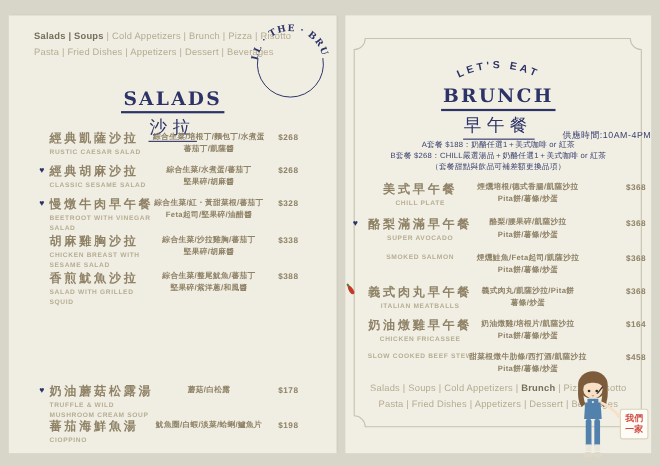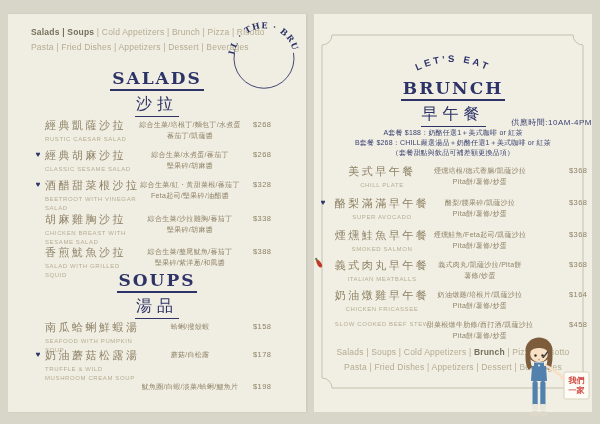--- a/index.html
+++ b/index.html
@@ -20,21 +20,21 @@
   .nav .nav-bold{color:#76705b;font-weight:bold;}
 
   
   .section-title{position:absolute;left:0;width:100%;text-align:center;color:#2d3367;}
   .title-en{display:inline-block;font-family:"DejaVu Serif",serif;font-weight:bold;
     font-size:17px;letter-spacing:2px;border-bottom:2px solid #2d3367;padding:0 2px 1px;}
   .title-zh{display:inline-block;font-family:"DejaVu Serif",serif;font-size:16px;
     letter-spacing:5px;border-bottom:1px solid #2d3367;padding:0 1px 1px;margin-top:3px;}
 
   
-  .row{position:absolute;left:0;width:100%;height:30px;}
+  .row{position:absolute;left:0;width:100%;height:30px;font-weight:bold;}
   .name{position:absolute;left:37px;width:96px;}
   .rrow .name{left:16px;width:104px;text-align:center;}
   .zh{font-family:"DejaVu Serif",serif;font-size:11px;letter-spacing:2.5px;color:#8f8266;white-space:nowrap;}
   .en{font-size:6px;letter-spacing:.6px;color:#b6ad92;margin-top:2px;line-height:1.5;}
   .desc{position:absolute;left:120px;width:124px;text-align:center;font-size:7px;
     color:#8f8266;line-height:1.55;letter-spacing:.3px;padding-top:2px;}
   .rrow .desc{left:100px;width:132px;}
   .price{position:absolute;left:245px;top:2px;font-size:7.5px;color:#8f8266;letter-spacing:.4px;}
   .rrow .price{left:239px;margin-left:16px;}
   .mark{position:absolute;left:24px;top:1px;width:12px;height:12px;}
@@ -64,21 +64,21 @@
   </div>
 
   <svg class="abs" style="left:218px;top:6px;" width="76" height="76" viewBox="0 0 76 76">
     <path d="M 67.5 32.8 A 30 30 0 1 1 8.5 32.8" fill="none" stroke="#2d3367" stroke-width="0.9"></path>
     <path id="badgeArc" d="M 8.5 32.8 A 30 30 0 0 1 67.5 32.8" fill="none"></path>
     <text font-family="DejaVu Serif, serif" font-size="8.2" font-weight="bold" fill="#2d3367" letter-spacing="1">
       <textPath href="#badgeArc" startOffset="50%" text-anchor="middle" id="badge-text">CHILL · THE · BRUNCH</textPath>
     </text>
   </svg>
 
-  <div class="section-title" style="top:54px">
+  <div class="section-title" style="top:66px">
     <div><span class="title-en">SALADS</span></div>
     <div><span class="title-zh">沙拉</span></div>
   </div>
 
   <div class="row" style="top:104px">
     <div class="name">
       <div class="zh">經典凱薩沙拉</div>
       <div class="en">RUSTIC CAESAR SALAD</div>
     </div>
     <div class="desc">
@@ -97,21 +97,21 @@
     <div class="desc">
       <div>綜合生菜/水煮蛋/蕃茄丁</div>
       <div>堅果碎/胡麻醬</div>
     </div>
     <div class="price">$268</div>
   </div>
 
   <div class="row" style="top:164px">
     <span class="mark heart">♥</span>
     <div class="name">
-      <div class="zh">酒醋甜菜根沙拉</div>
+      <div class="zh">慢燉牛肉早午餐</div>
       <div class="en">BEETROOT WITH VINEGAR SALAD</div>
     </div>
     <div class="desc">
       <div>綜合生菜/紅・黃甜菜根/蕃茄丁</div>
       <div>Feta起司/堅果碎/油醋醬</div>
     </div>
     <div class="price">$328</div>
   </div>
 
   <div class="row" style="top:198px">
@@ -131,49 +131,39 @@
       <div class="zh">香煎魷魚沙拉</div>
       <div class="en">SALAD WITH GRILLED SQUID</div>
     </div>
     <div class="desc">
       <div>綜合生菜/整尾魷魚/蕃茄丁</div>
       <div>堅果碎/紫洋蔥/和風醬</div>
     </div>
     <div class="price">$388</div>
   </div>
 
-  <div class="section-title" style="top:256px">
-    <div><span class="title-en">SOUPS</span></div>
-    <div><span class="title-zh">湯品</span></div>
-  </div>
-
-  <div class="row" style="top:306px">
-    <div class="name">
-      <div class="zh">南瓜蛤蜊鮮蝦湯</div>
-      <div class="en">SEAFOOD WITH PUMPKIN SOUP</div>
-    </div>
-    <div class="desc">
-      <div>蛤蜊/撥殼蝦</div>
-    </div>
-    <div class="price">$158</div>
-  </div>
+
 
   <div class="row" style="top:334px">
     <span class="mark heart">♥</span>
     <div class="name">
       <div class="zh">奶油蘑菇松露湯</div>
       <div class="en">TRUFFLE &amp; WILD MUSHROOM CREAM SOUP</div>
     </div>
     <div class="desc">
       <div>蘑菇/白松露</div>
     </div>
     <div class="price">$178</div>
   </div>
 
   <div class="row" style="top:366px">
+    <div class="name">
+      <div class="zh">蕃茄海鮮魚湯</div>
+      <div class="en">CIOPPINO</div>
+    </div>
     <div class="desc">
       <div>魷魚圈/白蝦/淡菜/蛤蜊/鱸魚片</div>
     </div>
     <div class="price">$198</div>
   </div>
 </div>
 
 <div class="page" id="right-page">
 
   <svg class="abs" style="left:0;top:0;" width="278" height="398" viewBox="0 0 278 398">
@@ -220,21 +210,20 @@
     </div>
     <div class="desc">
       <div>酪梨/腰果碎/凱薩沙拉</div>
       <div>Pita餅/薯條/炒蛋</div>
     </div>
     <div class="price">$368</div>
   </div>
 
   <div class="row rrow" style="top:214px">
     <div class="name">
-      <div class="zh">煙燻鮭魚早午餐</div>
       <div class="en">SMOKED SALMON</div>
     </div>
     <div class="desc">
       <div>煙燻鮭魚/Feta起司/凱薩沙拉</div>
       <div>Pita餅/薯條/炒蛋</div>
     </div>
     <div class="price">$368</div>
   </div>
 
   <div class="row rrow" style="top:244px">

